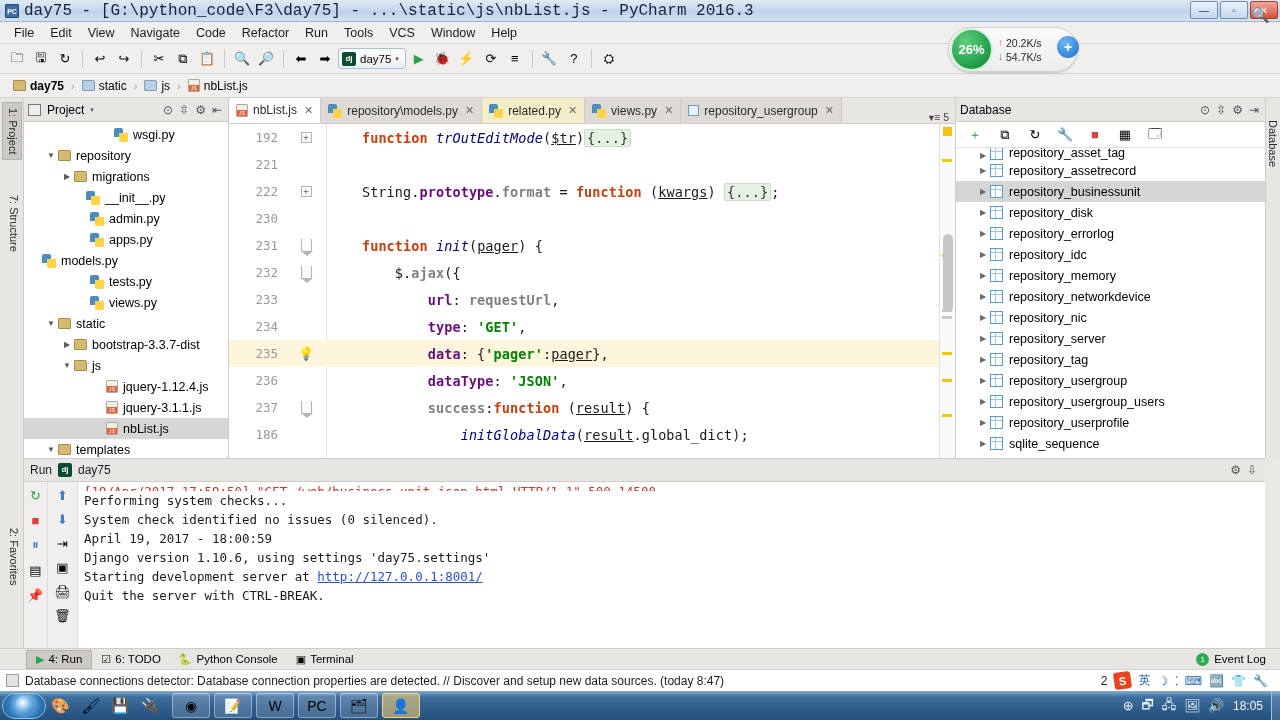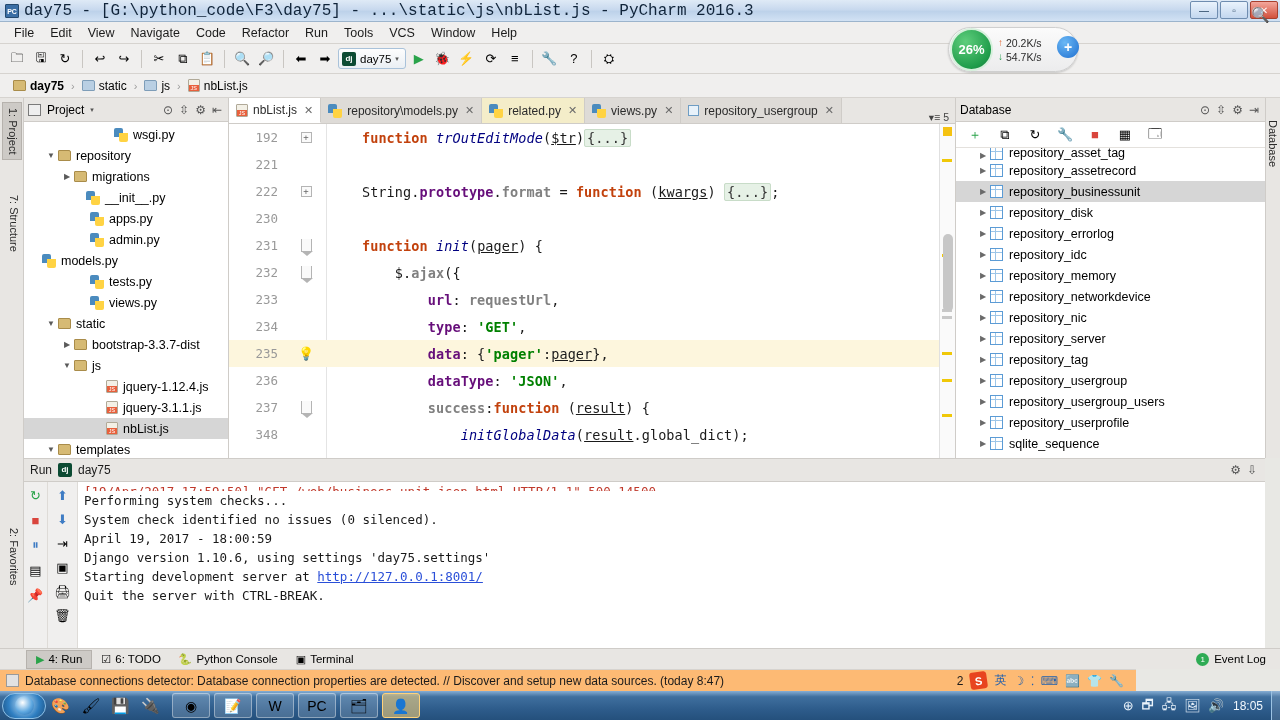--- a/index.html
+++ b/index.html
@@ -224,22 +224,22 @@
   
   .bottombar { position: absolute; left: 0; top: 648px; width: 1280px; height: 21px;
                background: #e8e6e3; border-top: 1px solid #cfccc8; display: flex; align-items: center; padding-left: 26px; }
   .btab { display: flex; align-items: center; gap: 4px; font-size: 11.5px; padding: 2px 9px; }
   .btab.active { background: #cdcac6; border: 1px solid #b6b2ad; }
   .evlog { margin-left: auto; display: flex; align-items: center; gap: 5px; padding-right: 14px; font-size: 11.5px; }
   .ev-badge { width:13px;height:13px;border-radius:50%;background:#2eab54;color:#fff;font-size:8px;
               display:flex;align-items:center;justify-content:center; }
 
   
-  .statusbar { position: absolute; left: 0; top: 669px; width: 1136px; height: 22px;
-               background: #fdba74; border-top: 1px solid #d6d3cf; display: flex; align-items: center; padding: 0 6px; gap: 6px; }
+  .statusbar { position: absolute; left: 0; top: 669px; width: 1280px; height: 22px;
+               background: #ffffff; border-top: 1px solid #d6d3cf; display: flex; align-items: center; padding: 0 6px; gap: 6px; }
   .sb-ico { width: 13px; height: 13px; border: 1px solid #9a9a9a; background: #e2e2e2; }
   .sb-text { font-size: 12px; color: #1b1b1b; }
   .ime { margin-left: auto; display: flex; align-items: center; gap: 7px; padding-right: 6px; }
   .sogou { width:17px;height:17px;background:#e8441f;color:#fff;font-size:11px;font-weight:bold;
            display:flex;align-items:center;justify-content:center;border-radius:3px;transform:rotate(-8deg); }
   .ime-ico { font-size: 12px; color: #1f5fae; }
 
   
   .taskbar { position: absolute; left: 0; top: 691px; width: 1280px; height: 29px;
              background: linear-gradient(#6e9dc9, #3d6c9b 18%, #2a5party 60%, #1f4d78);
@@ -398,26 +398,26 @@
           <span class="tree-label">migrations</span>
         </div>
         <div class="tree-row" style="padding-left: 48px;">
           <span class="twisty"></span>
           <span class="py-ico"></span>
           <span class="tree-label">__init__.py</span>
         </div>
         <div class="tree-row" style="padding-left: 52px;">
           <span class="twisty"></span>
           <span class="py-ico"></span>
+          <span class="tree-label">admin.py</span>
+        </div>
+        <div class="tree-row" style="padding-left: 52px;">
+          <span class="twisty"></span>
+          <span class="py-ico"></span>
           <span class="tree-label">apps.py</span>
-        </div>
-        <div class="tree-row" style="padding-left: 52px;">
-          <span class="twisty"></span>
-          <span class="py-ico"></span>
-          <span class="tree-label">admin.py</span>
         </div>
         <div class="tree-row" style="">
           <span class="twisty"></span>
           <span class="py-ico"></span>
           <span class="tree-label">models.py</span>
         </div>
         <div class="tree-row" style="padding-left: 52px;">
           <span class="twisty"></span>
           <span class="py-ico"></span>
           <span class="tree-label">tests.py</span>
@@ -561,21 +561,21 @@
             <div class="code-text"><span class="plain">            </span><span class="prop">dataType</span><span class="plain">: </span><span class="str">'JSON'</span><span class="plain">,</span></div>
           </div>
           <div class="code-row">
             <div class="gut-num">237</div>
             <div class="gut-icons">
               <div class="fold-open"></div>
             </div>
             <div class="code-text"><span class="plain">            </span><span class="gray">success</span><span class="plain">:</span><span class="kw">function </span><span class="plain">(</span><span class="var">result</span><span class="plain">) {</span></div>
           </div>
           <div class="code-row">
-            <div class="gut-num">348</div>
+            <div class="gut-num">186</div>
             <div class="gut-icons"></div>
             <div class="code-text"><span class="plain">                </span><span class="fn">initGlobalData</span><span class="plain">(</span><span class="var">result</span><span class="plain">.global_dict</span><span class="plain">);</span></div>
           </div>
         </div>
     </div>
     <div class="marker-gutter">
       <div class="mk box" style="top:3px;"></div>
       <div class="mk" style="top:35px;"></div>
       <div class="mk" style="top:130px;"></div>
       <div class="mk gray" style="top:185px;"></div>

